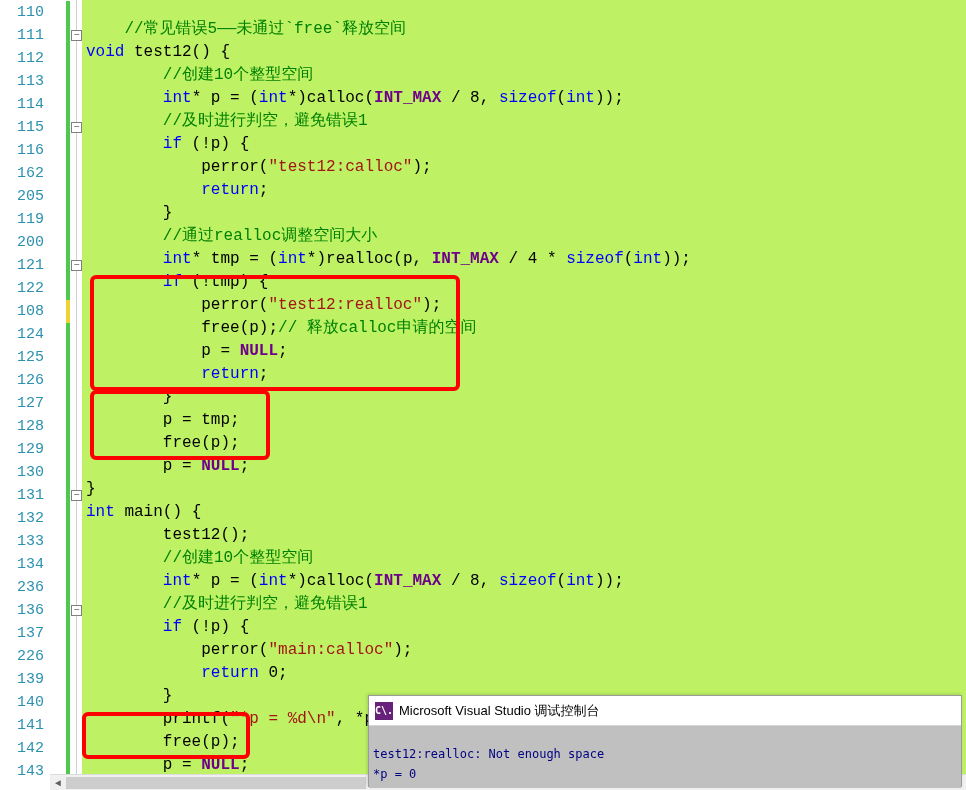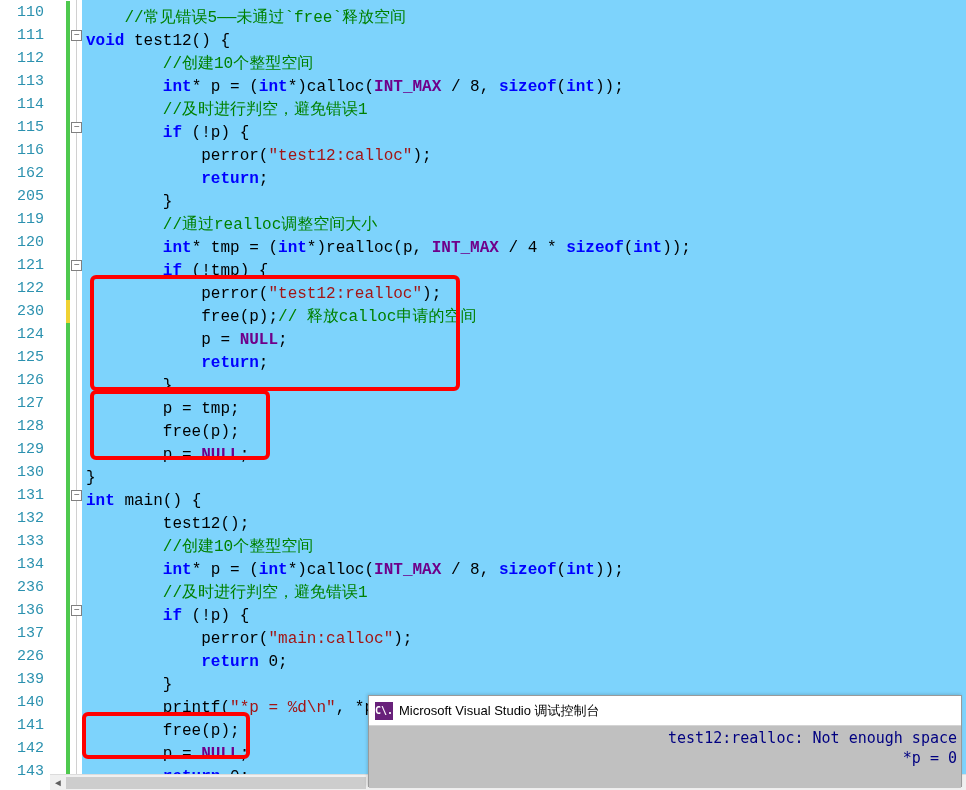--- a/index.html
+++ b/index.html
@@ -8,21 +8,21 @@
     width: 966px; height: 790px;
     font-family: Consolas, "Courier New", monospace;
     font-size: 16px;
     background: #ffffff;
     overflow: hidden;
   }
   .editor {
     position: relative;
     width: 966px; height: 790px;
     display: flex;
-    background: #7dd3fc;
+    background: #bef264;
   }
   .gutter {
     width: 50px;
     background: #ffffff;
     color: #2b91af;
     text-align: right;
     padding-right: 6px;
     padding-top: 1px;
     user-select: none;
     border-right: 0px solid #e8e8e8;
@@ -47,32 +47,32 @@
   }
   .fold-box {
     position:absolute; left:21px; width:11px; height:11px;
     border:1px solid #808080; background:#ffffff;
     font-size:10px; line-height:9px; text-align:center; color:#606060;
     cursor:pointer;
   }
   .code {
     flex:1;
     position:relative;
-    padding-top:7px;
+    padding-top:18px;
     padding-left:4px;
     white-space: pre;
     overflow:hidden;
   }
   .code .row { height:23px; line-height:23px; }
   .hl-current {
     position:absolute; left:0; right:0; height:23px;
     background:#f2f5fb; border-top:1px solid #d8dde8; border-bottom:1px solid #d8dde8;
     z-index:-1;
   }
-  .kw { color:#0000ff;font-weight:bold; }
+  .kw { color:#0000ff; }
   .com { color:#008000; }
   .str { color:#a31515; }
   .mac { color:#6f008a;font-weight:bold; }
   .txt { color:#000000; }
   .red-box {
     position:absolute; border:4px solid #ff0000; border-radius:6px;
     pointer-events:none; z-index:5;
   }
   
   .console-win {
@@ -92,25 +92,24 @@
   }
   .title-icon {
     width:18px; height:18px; background:#68217a; color:#fff;
     display:inline-flex; align-items:center; justify-content:center;
     font-size:10px; font-weight:bold; margin-right:6px;
     font-family: Consolas, monospace;
   }
   .console-body {
     height:62px; background:#c0c0c0;
     font-family: "SimSun","NSimSun",Consolas,monospace;
-    font-size:15px; line-height:20px;
-    padding:2px 4px;
+    font-size:12px; line-height:20px;
+    padding:18px 4px;
     color:#000080;
     white-space: pre;
-    text-align: right;
   }
   .scroll-h {
     position:absolute; left:50px; right:0; bottom:0; height:16px;
     background:#f0f0f0; border-top:1px solid #dcdcdc;
   }
   .scroll-h .thumb {
     position:absolute; left:16px; top:2px; width:300px; height:12px;
     background:#cdcdcd;
   }
   .scroll-h .arrow {
@@ -126,24 +125,24 @@
       <div class="ln">110</div>
       <div class="ln">111</div>
       <div class="ln">112</div>
       <div class="ln">113</div>
       <div class="ln">114</div>
       <div class="ln">115</div>
       <div class="ln">116</div>
       <div class="ln">162</div>
       <div class="ln">205</div>
       <div class="ln">119</div>
-      <div class="ln">120</div>
+      <div class="ln">200</div>
       <div class="ln">121</div>
       <div class="ln">122</div>
-      <div class="ln">230</div>
+      <div class="ln">108</div>
       <div class="ln">124</div>
       <div class="ln">125</div>
       <div class="ln">126</div>
       <div class="ln">127</div>
       <div class="ln">128</div>
       <div class="ln">129</div>
       <div class="ln">130</div>
       <div class="ln">131</div>
       <div class="ln">132</div>
       <div class="ln">133</div>

